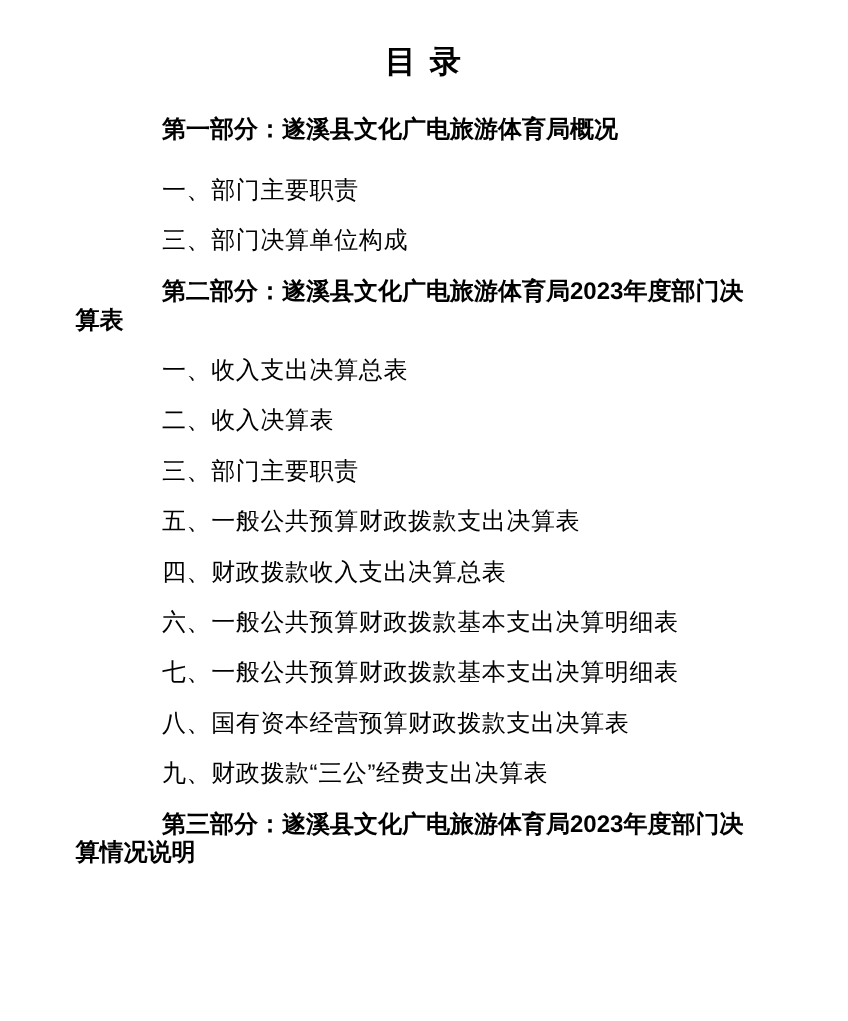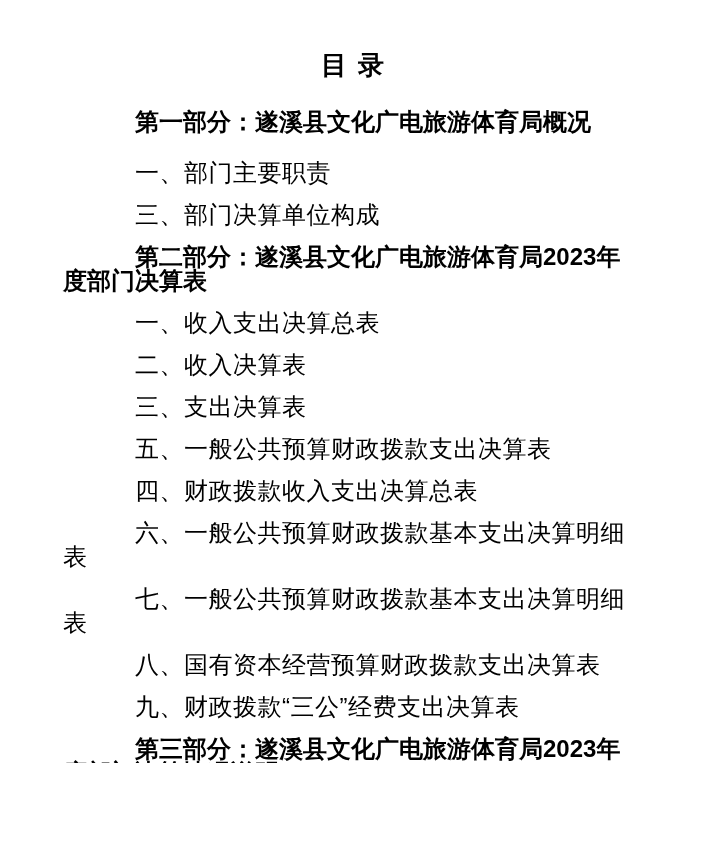--- a/index.html
+++ b/index.html
@@ -8,33 +8,33 @@
     background: #ffffff;
   }
   .page {
     position: relative;
     width: 707px;
     height: 763px;
     box-sizing: border-box;
     background: #ffffff;
     color: #000000;
     font-family: "Liberation Sans", "DejaVu Sans", sans-serif;
-    padding: 50px 75px 0 63px;
+    padding: 36px 75px 0 63px;
     overflow: hidden;
   }
   .doc-title {
     font-size: 26px;
     font-weight: bold;
     line-height: 30px;
     text-align: center;
     letter-spacing: 2px;
     margin: 0 -12px 30px 0;
   }
   p.entry {
-    font-size: 24px;
+    font-size: 20px;
     line-height: 24px;
     margin: 0 0 18px 0;
     text-indent: 72px;
     letter-spacing: 0.5px;
   }
   p.heading {
     font-weight: bold;
     letter-spacing: 0px;
   }
   p.h-first {
@@ -46,21 +46,21 @@
 
 <div class="page">
   <h1 class="doc-title">目 录</h1>
 
   <p class="entry heading h-first">第一部分：遂溪县文化广电旅游体育局概况</p>
   <p class="entry">一、部门主要职责</p>
   <p class="entry">三、部门决算单位构成</p>
   <p class="entry heading">第二部分：遂溪县文化广电旅游体育局2023年度部门决算表</p>
   <p class="entry">一、收入支出决算总表</p>
   <p class="entry">二、收入决算表</p>
-  <p class="entry">三、支出决算表</p>
+  <p class="entry">三、部门主要职责</p>
   <p class="entry">五、一般公共预算财政拨款支出决算表</p>
   <p class="entry">四、财政拨款收入支出决算总表</p>
   <p class="entry">六、一般公共预算财政拨款基本支出决算明细表</p>
   <p class="entry">七、一般公共预算财政拨款基本支出决算明细表</p>
   <p class="entry">八、国有资本经营预算财政拨款支出决算表</p>
   <p class="entry">九、财政拨款“三公”经费支出决算表</p>
   <p class="entry heading">第三部分：遂溪县文化广电旅游体育局2023年度部门决算情况说明</p>
 </div>
 
 </body></html>

